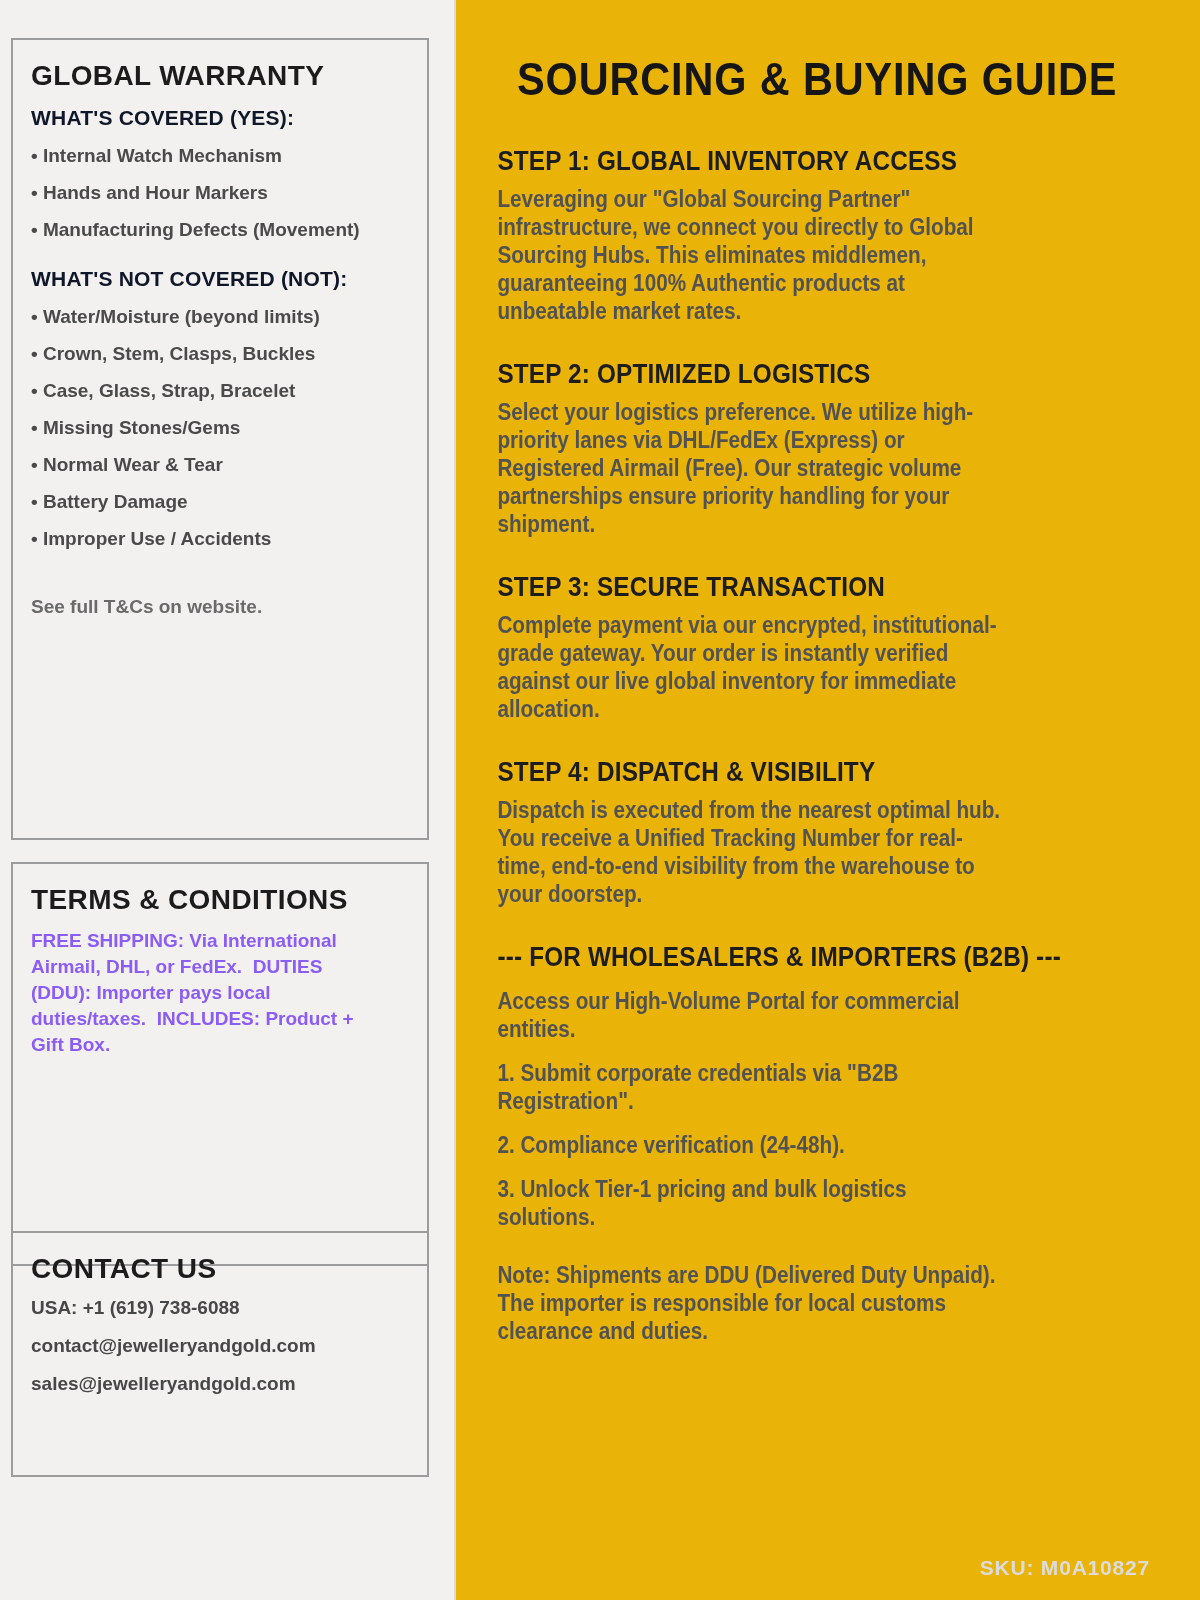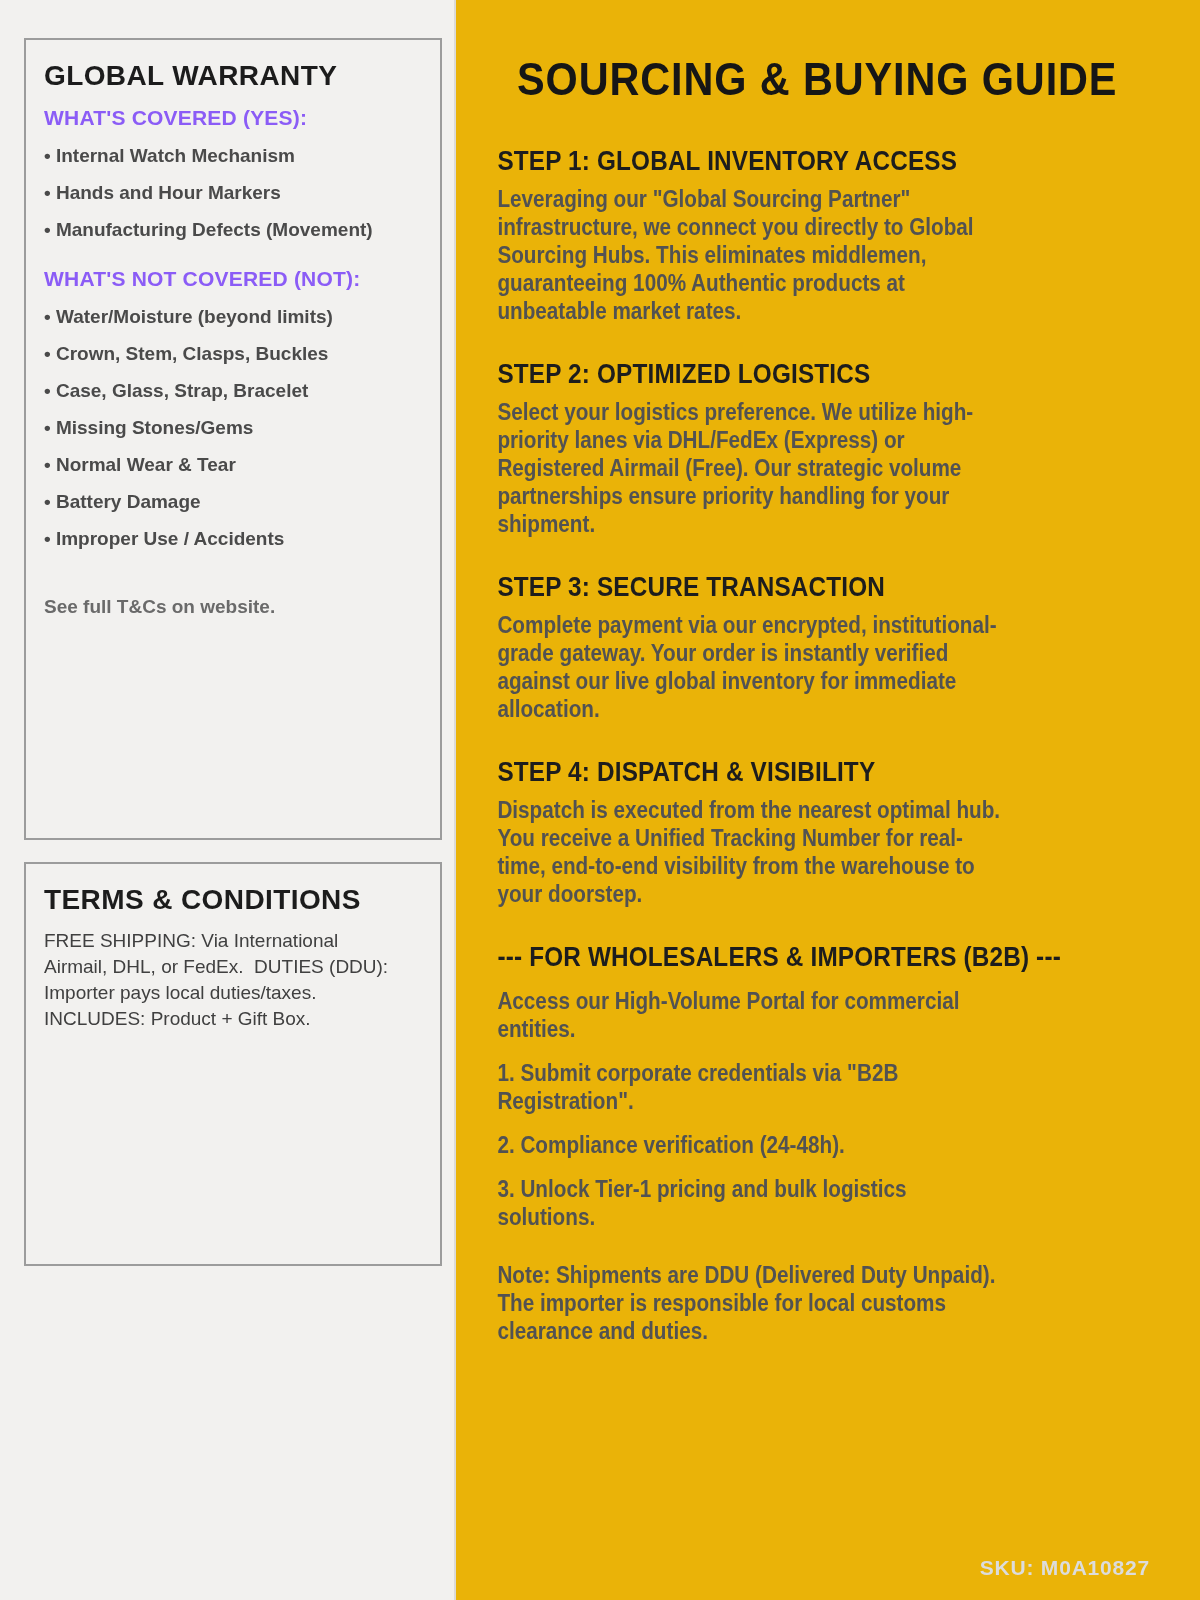--- a/index.html
+++ b/index.html
@@ -6,45 +6,45 @@
   body{
     width:1200px;height:1600px;position:relative;background:#ffffff;
     font-family:"Liberation Sans",sans-serif;overflow:hidden;
   }
   
   .sidebar{
     position:absolute;left:0;top:0;width:456px;height:1600px;
     background:#f2f1ef;border-right:2px solid #dcdbd9;box-sizing:border-box;
   }
   .side-box{
-    position:absolute;left:24px;width:418px;box-sizing:border-box;
+    position:absolute;left:11px;width:418px;box-sizing:border-box;
     border:2px solid #9c9c9c;padding:18px 18px;
   }
   #box-warranty{top:38px;height:802px;}
   #box-terms{top:862px;height:404px;}
   #box-contact{top:1231px;height:246px;}
   .side-title{
     margin:2px 0 10px 0;font-size:28px;font-weight:700;color:#1c1c1c;
     letter-spacing:.4px;
   }
   .side-sub{
-    margin:14px 0 6px 0;font-size:21px;font-weight:700;color:#8b5cf6;
+    margin:14px 0 6px 0;font-size:21px;font-weight:700;color:#0f172a;
     letter-spacing:.2px;
   }
   .side-sub.second{margin-top:26px;}
   ul.side-list{list-style:none;margin:0;padding:0;}
   ul.side-list li{
     font-size:19px;font-weight:700;color:#4a4a4a;margin:15px 0;line-height:22px;
   }
   ul.side-list li::before{content:"•  ";color:#4a4a4a;}
   .side-footnote{
     margin:46px 0 0 0;font-size:19px;font-weight:700;color:#6a6a6a;
   }
   .side-body{
-    margin:12px 0 0 0;font-size:19px;font-weight:400;color:#404040;
+    margin:12px 0 0 0;font-size:19px;font-weight:700;color:#8b5cf6;
     line-height:26px;max-width:350px;white-space:pre-wrap;
   }
   .contact-line{margin:16px 0 0 0;font-size:19px;font-weight:700;color:#474747;}
   .contact-line.first{margin-top:12px;}
   
   .main{position:absolute;left:456px;top:0;width:744px;height:1600px;background:#eab308;}
   .condense{
     width:111.11%;transform:scaleX(0.9);transform-origin:left top;
     box-sizing:border-box;padding:52px 70px 0 46px;
   }
@@ -99,20 +99,26 @@
       <li>Improper Use / Accidents</li>
     </ul>
     <p class="side-footnote">See full T&amp;Cs on website.</p>
   </div>
 
   <div class="side-box" id="box-terms">
     <h1 class="side-title">TERMS &amp; CONDITIONS</h1>
     <p class="side-body">FREE SHIPPING: Via International Airmail, DHL, or FedEx.  DUTIES (DDU): Importer pays local duties/taxes.  INCLUDES: Product + Gift Box.</p>
   </div>
 
+  <div class="side-box" id="box-contact">
+    <h1 class="side-title">CONTACT US</h1>
+    <p class="contact-line first">USA: +1 (619) 738-6088</p>
+    <p class="contact-line">contact@jewelleryandgold.com</p>
+    <p class="contact-line">sales@jewelleryandgold.com</p>
+  </div>
 
 </div>
 
 <div class="main">
   <div class="condense">
     <h1 class="main-title">SOURCING &amp; BUYING GUIDE</h1>
 
     <h2 class="step-heading">STEP 1: GLOBAL INVENTORY ACCESS</h2>
     <p class="step-body">Leveraging our "Global Sourcing Partner" infrastructure, we connect you directly to Global Sourcing Hubs. This eliminates middlemen, guaranteeing 100% Authentic products at unbeatable market rates.</p>
 

